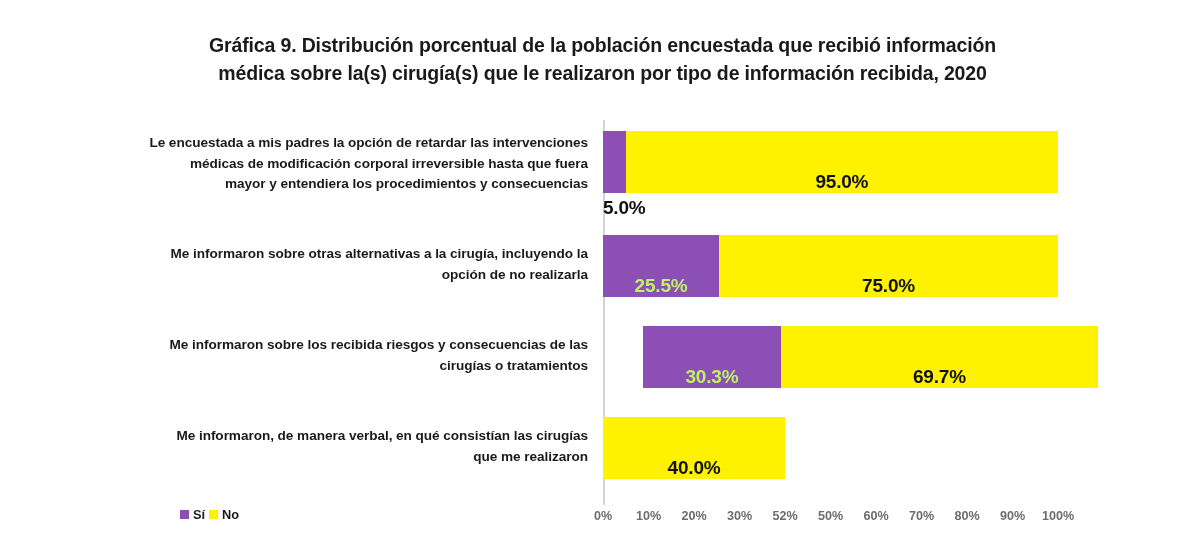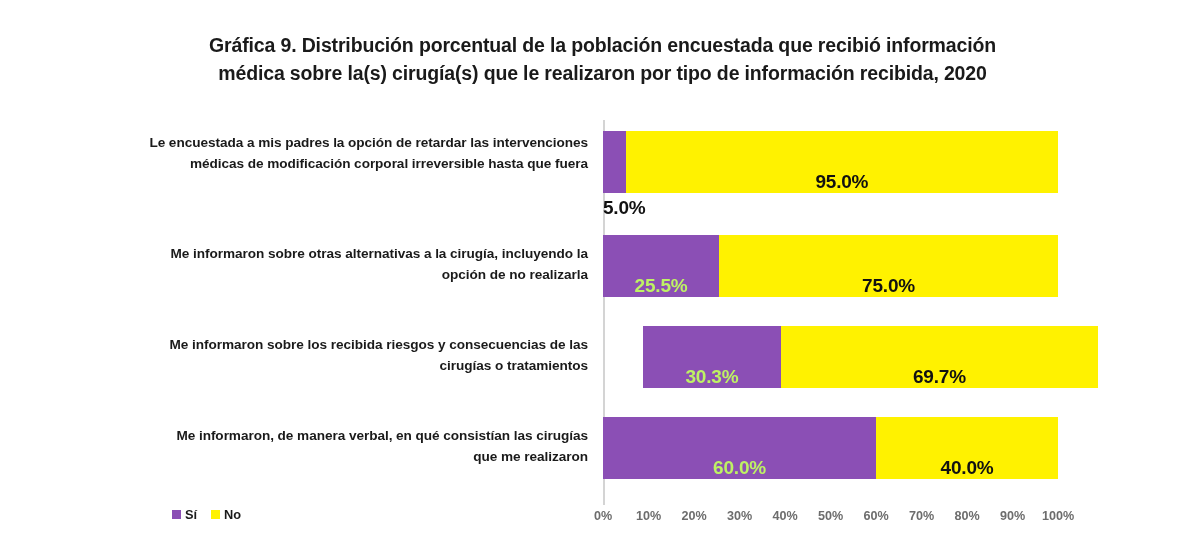--- a/index.html
+++ b/index.html
@@ -110,24 +110,24 @@
     transform: translateX(-50%);
     font-size: 12.6px;
     font-weight: bold;
     color: #6d6d6d;
     white-space: nowrap;
   }
 
   
   #legend {
     position: absolute;
-    left: 172px; top: 507px;
+    left: 180px; top: 507px;
     display: flex;
     align-items: center;
-    gap: 14px;
+    gap: 4px;
   }
   .legend-item {
     display: flex;
     align-items: center;
     gap: 4px;
   }
   .legend-swatch {
     width: 9px; height: 9px;
     display: inline-block;
   }
@@ -143,20 +143,21 @@
 <div id="chart-title">
   <span class="tl">Gráfica 9. Distribución porcentual de la población encuestada que recibió información</span>
   <span class="tl">médica sobre la(s) cirugía(s) que le realizaron por tipo de información recibida, 2020</span>
 </div>
 
 <div id="cat-labels">
 
   <div class="cat-label" style="top: 13px;">
     <span class="cl">Le encuestada a mis padres la opción de retardar las intervenciones</span>
     <span class="cl">médicas de modificación corporal irreversible hasta que fuera</span>
+    <span class="cl">mayor y entendiera los procedimientos y consecuencias</span>
   </div>
 
   <div class="cat-label" style="top: 124px;">
     <span class="cl">Me informaron sobre otras alternativas a la cirugía, incluyendo la</span>
     <span class="cl">opción de no realizarla</span>
   </div>
 
   <div class="cat-label" style="top: 215px;">
     <span class="cl">Me informaron sobre los recibida riesgos y consecuencias de las</span>
     <span class="cl">cirugías o tratamientos</span>
@@ -200,37 +201,34 @@
         <span class="seg-label">30.3%</span>
       </div>
       <div class="seg seg-no" style="width: 69.7%;">
         <span class="seg-label">69.7%</span>
       </div>
     </div>
   </div>
 
   <div class="bar-row" style="top: 297px; height: 62px;">
     <div class="bar-track">
-      <div class="seg seg-si" style="width: 60%;">
-        <span class="seg-label">60.0%</span>
-      </div>
       <div class="seg seg-no" style="width: 40%;">
         <span class="seg-label">40.0%</span>
       </div>
     </div>
   </div>
 
 </div>
 
 <div id="x-ticks">
   <span class="x-tick" style="left: 0%;">0%</span>
   <span class="x-tick" style="left: 10%;">10%</span>
   <span class="x-tick" style="left: 20%;">20%</span>
   <span class="x-tick" style="left: 30%;">30%</span>
-  <span class="x-tick" style="left: 40%;">40%</span>
+  <span class="x-tick" style="left: 40%;">52%</span>
   <span class="x-tick" style="left: 50%;">50%</span>
   <span class="x-tick" style="left: 60%;">60%</span>
   <span class="x-tick" style="left: 70%;">70%</span>
   <span class="x-tick" style="left: 80%;">80%</span>
   <span class="x-tick" style="left: 90%;">90%</span>
   <span class="x-tick" style="left: 100%;">100%</span>
 </div>
 
 <div id="legend">
   <div class="legend-item">

